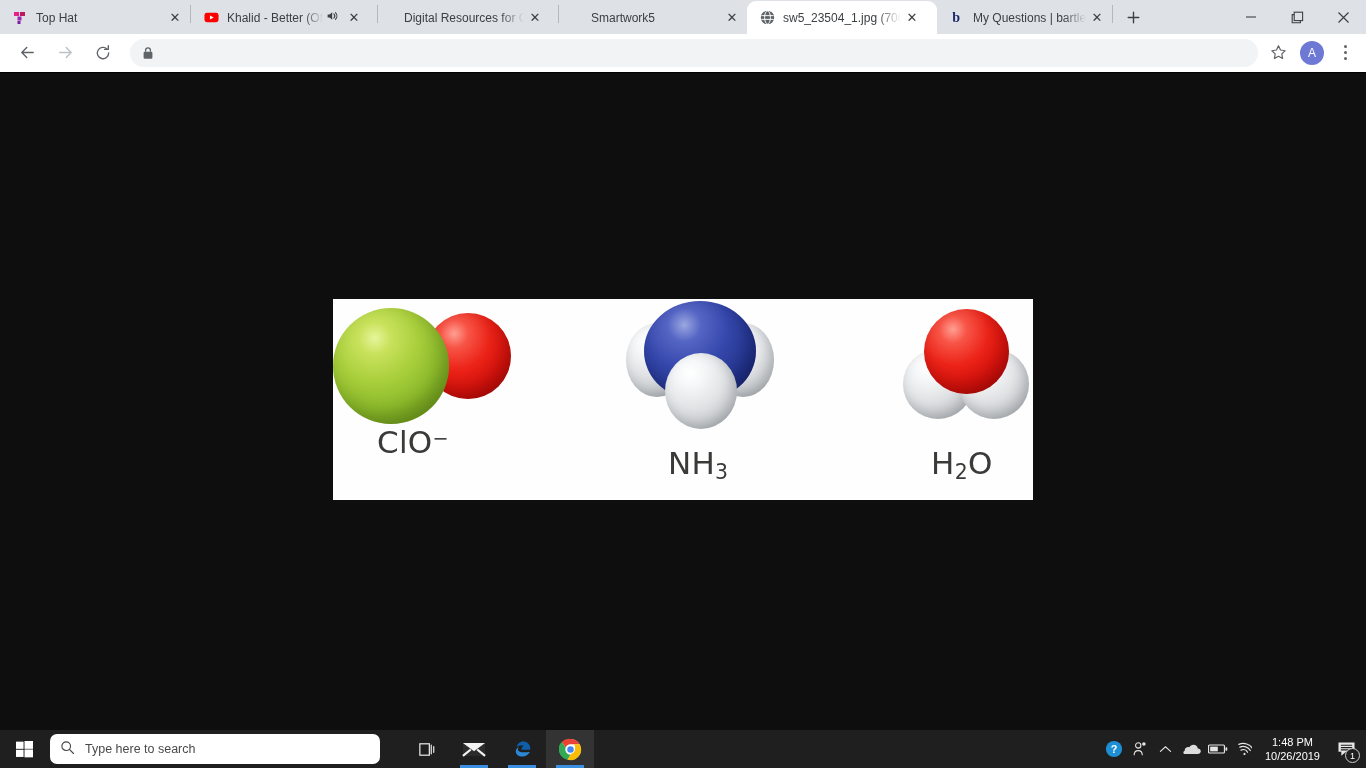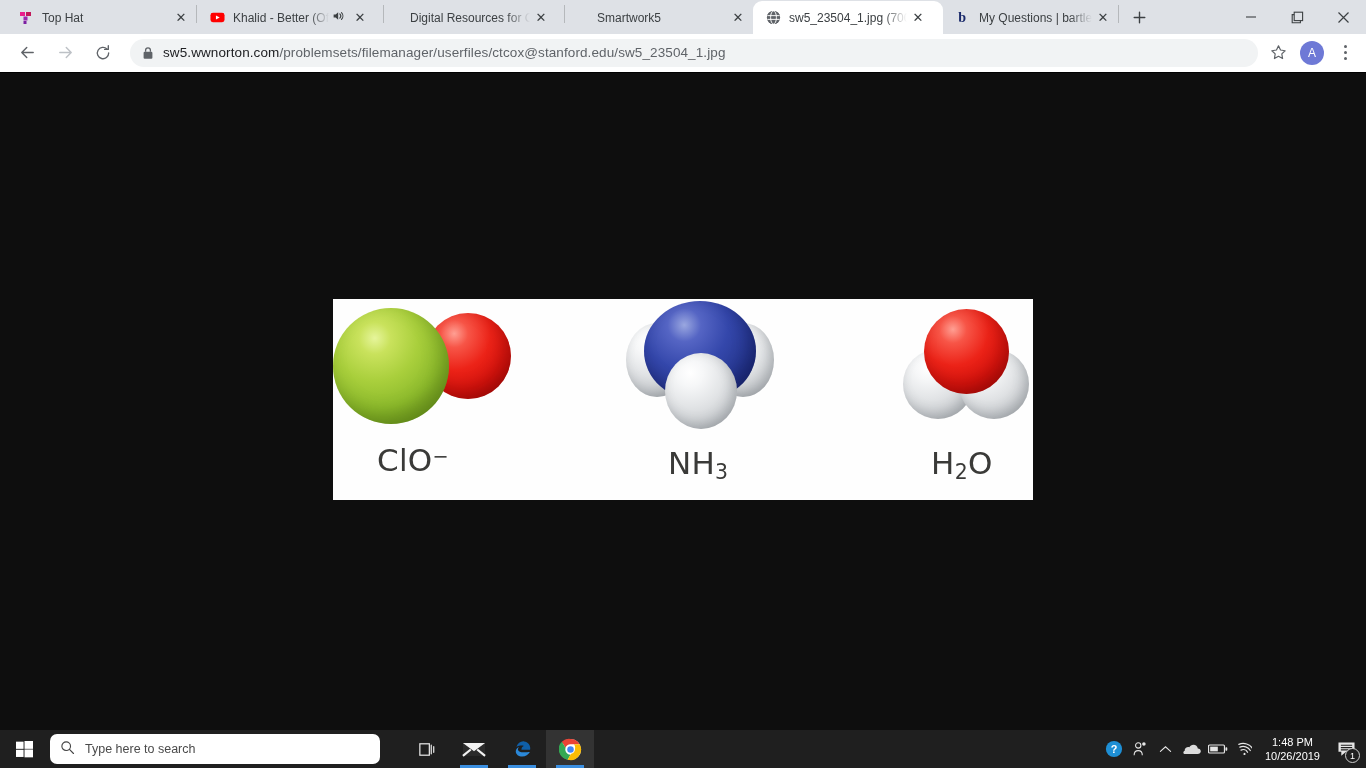--- a/index.html
+++ b/index.html
@@ -11,21 +11,20 @@
   }
 
   
   .browser { width: 1366px; height: 768px; position: relative; }
 
   .tabstrip {
     height: 34px;
     background: #dee1e6;
     display: flex;
     align-items: flex-end;
-    padding-left: 6px;
     position: relative;
   }
   .tab {
     height: 33px;
     display: flex;
     align-items: center;
     padding: 0 0 0 12px;
     position: relative;
     min-width: 0;
   }
@@ -389,21 +388,20 @@
       </svg>
     </div>
 
     <div class="omnibox">
       <span class="lock">
         <svg width="12" height="14" viewBox="0 0 12 14">
           <rect x="1.6" y="5.8" width="8.8" height="7" rx="1.1" fill="#5f6368"></rect>
           <path d="M3.6 5.8V4.2a2.4 2.4 0 0 1 4.8 0v1.6" fill="none" stroke="#5f6368" stroke-width="1.3"></path>
         </svg>
       </span>
-      <span class="url"><span class="host">sw5.wwnorton.com</span><span>/problemsets/filemanager/userfiles/ctcox@stanford.edu/sw5_23504_1.jpg</span></span>
     </div>
 
     <div class="star">
       <svg width="17" height="17" viewBox="0 0 20 20">
         <path d="M10 2.2l2.4 4.9 5.4.8-3.9 3.8.9 5.4L10 14.5l-4.8 2.6.9-5.4L2.2 7.9l5.4-.8z" fill="none" stroke="#5f6368" stroke-width="1.4" stroke-linejoin="round"></path>
       </svg>
     </div>
     <div class="avatar">A</div>
     <div class="kebab">
       <i></i>
@@ -415,21 +413,21 @@
   <div class="viewport">
     <div class="imgwrap">
       <div class="molecules">
 
         <div class="mol" style="left:0px; top:0px; width:180px; height:140px;">
 
           <div class="atom atom-o" style="left:92px; top:14px; width:86px; height:86px;"></div>
 
           <div class="atom atom-cl" style="left:0px; top:9px; width:116px; height:116px;"></div>
         </div>
-        <div class="label" style="left:44px; top:143px;">ClO<sup>−</sup></div>
+        <div class="label" style="left:44px; top:125px;">ClO<sup>−</sup></div>
 
         <div class="mol" style="left:293px; top:2px; width:148px; height:130px;">
 
           <div class="atom atom-h" style="left:0px; top:22px; width:62px; height:74px; border-radius:50%;"></div>
           <div class="atom atom-h" style="left:86px; top:22px; width:62px; height:74px; border-radius:50%;"></div>
 
           <div class="atom atom-n" style="left:18px; top:0px; width:112px; height:100px;"></div>
 
           <div class="atom atom-h" style="left:39px; top:52px; width:72px; height:76px;"></div>
         </div>

